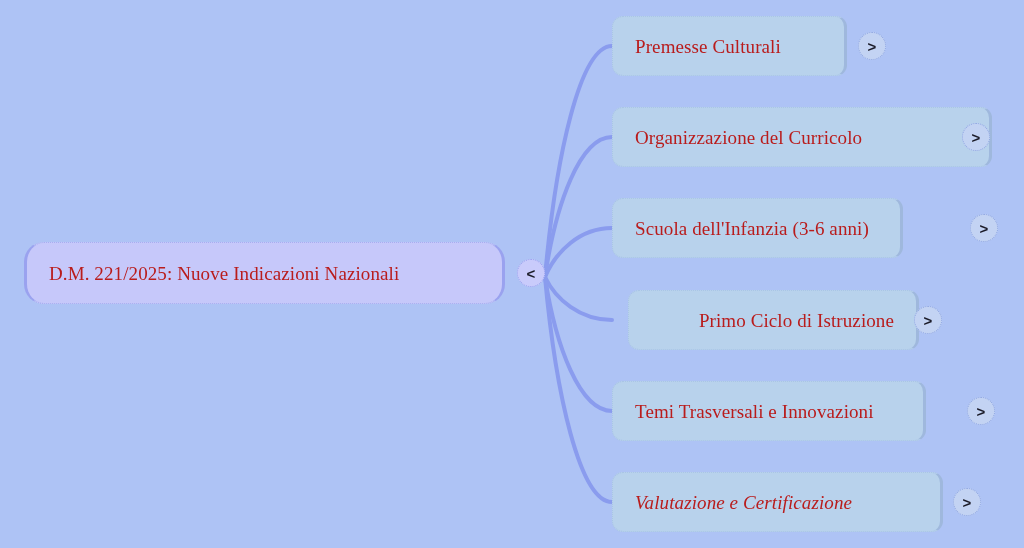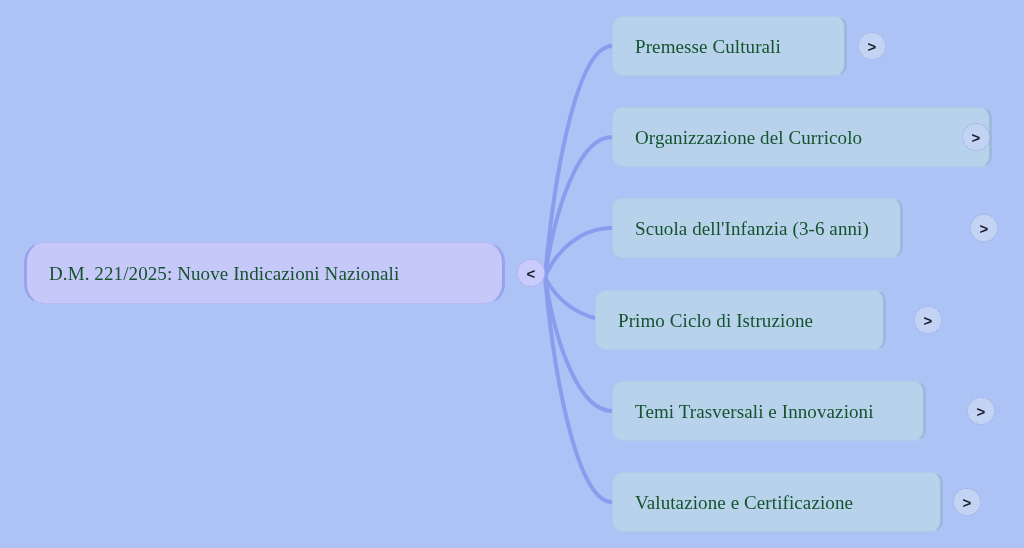--- a/index.html
+++ b/index.html
@@ -35,21 +35,21 @@
 
   
   .node {
     position: absolute;
     box-sizing: border-box;
     display: flex;
     align-items: center;
     border-radius: 11px;
     border: 1px dotted #b9c6ee;
     font-size: 19px;
-    color: #14532d;
+    color: #b91c1c;
     letter-spacing: .1px;
     white-space: nowrap;
   }
 
   .node-label {
     padding: 0 22px;
     line-height: 1;
   }
 
   
@@ -120,27 +120,27 @@
       </div>
       <div class="toggle" style="left: 858px; top: 32px;">&gt;</div>
       <div class="node branch-node" style="left: 612px; top: 107px; width: 380px; height: 60px;">
         <span class="node-label">Organizzazione del Curricolo</span>
       </div>
       <div class="toggle" style="left: 962px; top: 123px;">&gt;</div>
       <div class="node branch-node" style="left: 612px; top: 198px; width: 291px; height: 60px;">
         <span class="node-label">Scuola dell'Infanzia (3-6 anni)</span>
       </div>
       <div class="toggle" style="left: 970px; top: 214px;">&gt;</div>
-      <div class="node branch-node" style="left: 595px; top: 290px; width: 291px; height: 60px;">
+      <div class="node branch-node" style="left: 628px; top: 290px; width: 291px; height: 60px; justify-content: flex-end;">
         <span class="node-label">Primo Ciclo di Istruzione</span>
       </div>
       <div class="toggle" style="left: 914px; top: 306px;">&gt;</div>
       <div class="node branch-node" style="left: 612px; top: 381px; width: 314px; height: 60px;">
         <span class="node-label">Temi Trasversali e Innovazioni</span>
       </div>
       <div class="toggle" style="left: 967px; top: 397px;">&gt;</div>
-      <div class="node branch-node" style="left: 612px; top: 472px; width: 331px; height: 60px;">
+      <div class="node branch-node" style="left: 612px; top: 472px; width: 331px; height: 60px; font-style: italic;">
         <span class="node-label">Valutazione e Certificazione</span>
       </div>
       <div class="toggle" style="left: 953px; top: 488px;">&gt;</div>
     </div>
 
 </div>
 
 </body></html>

